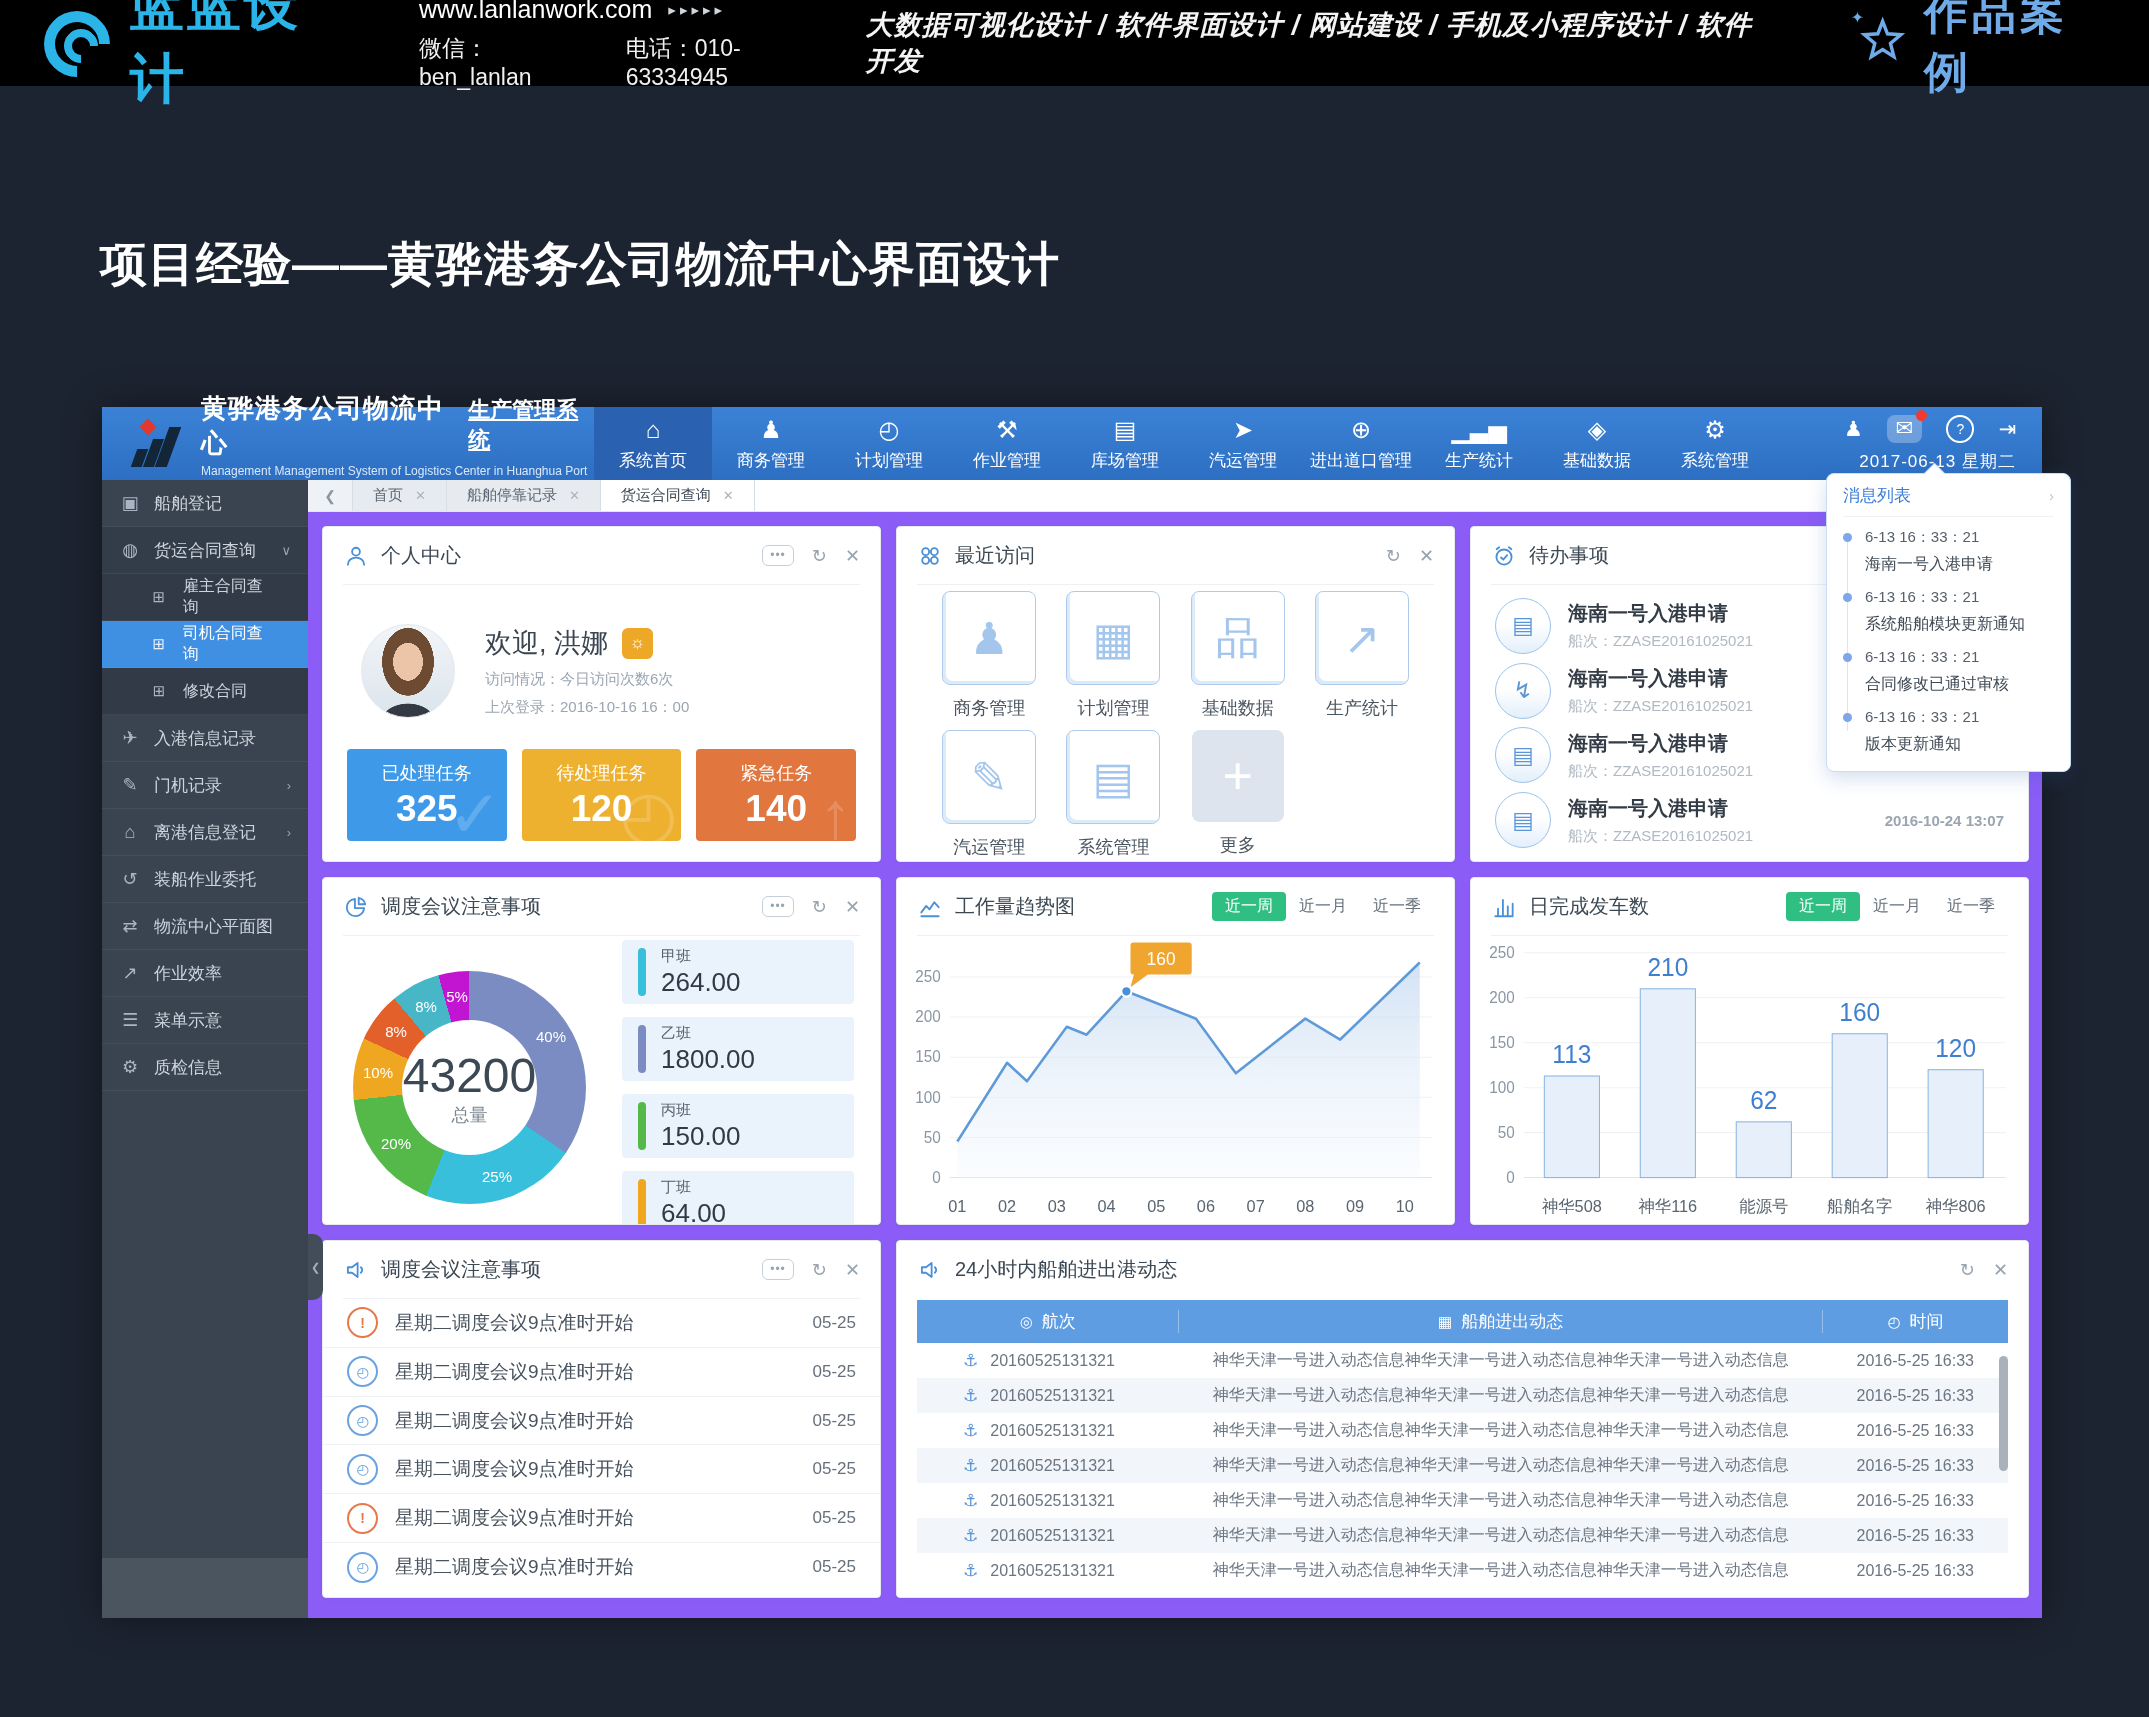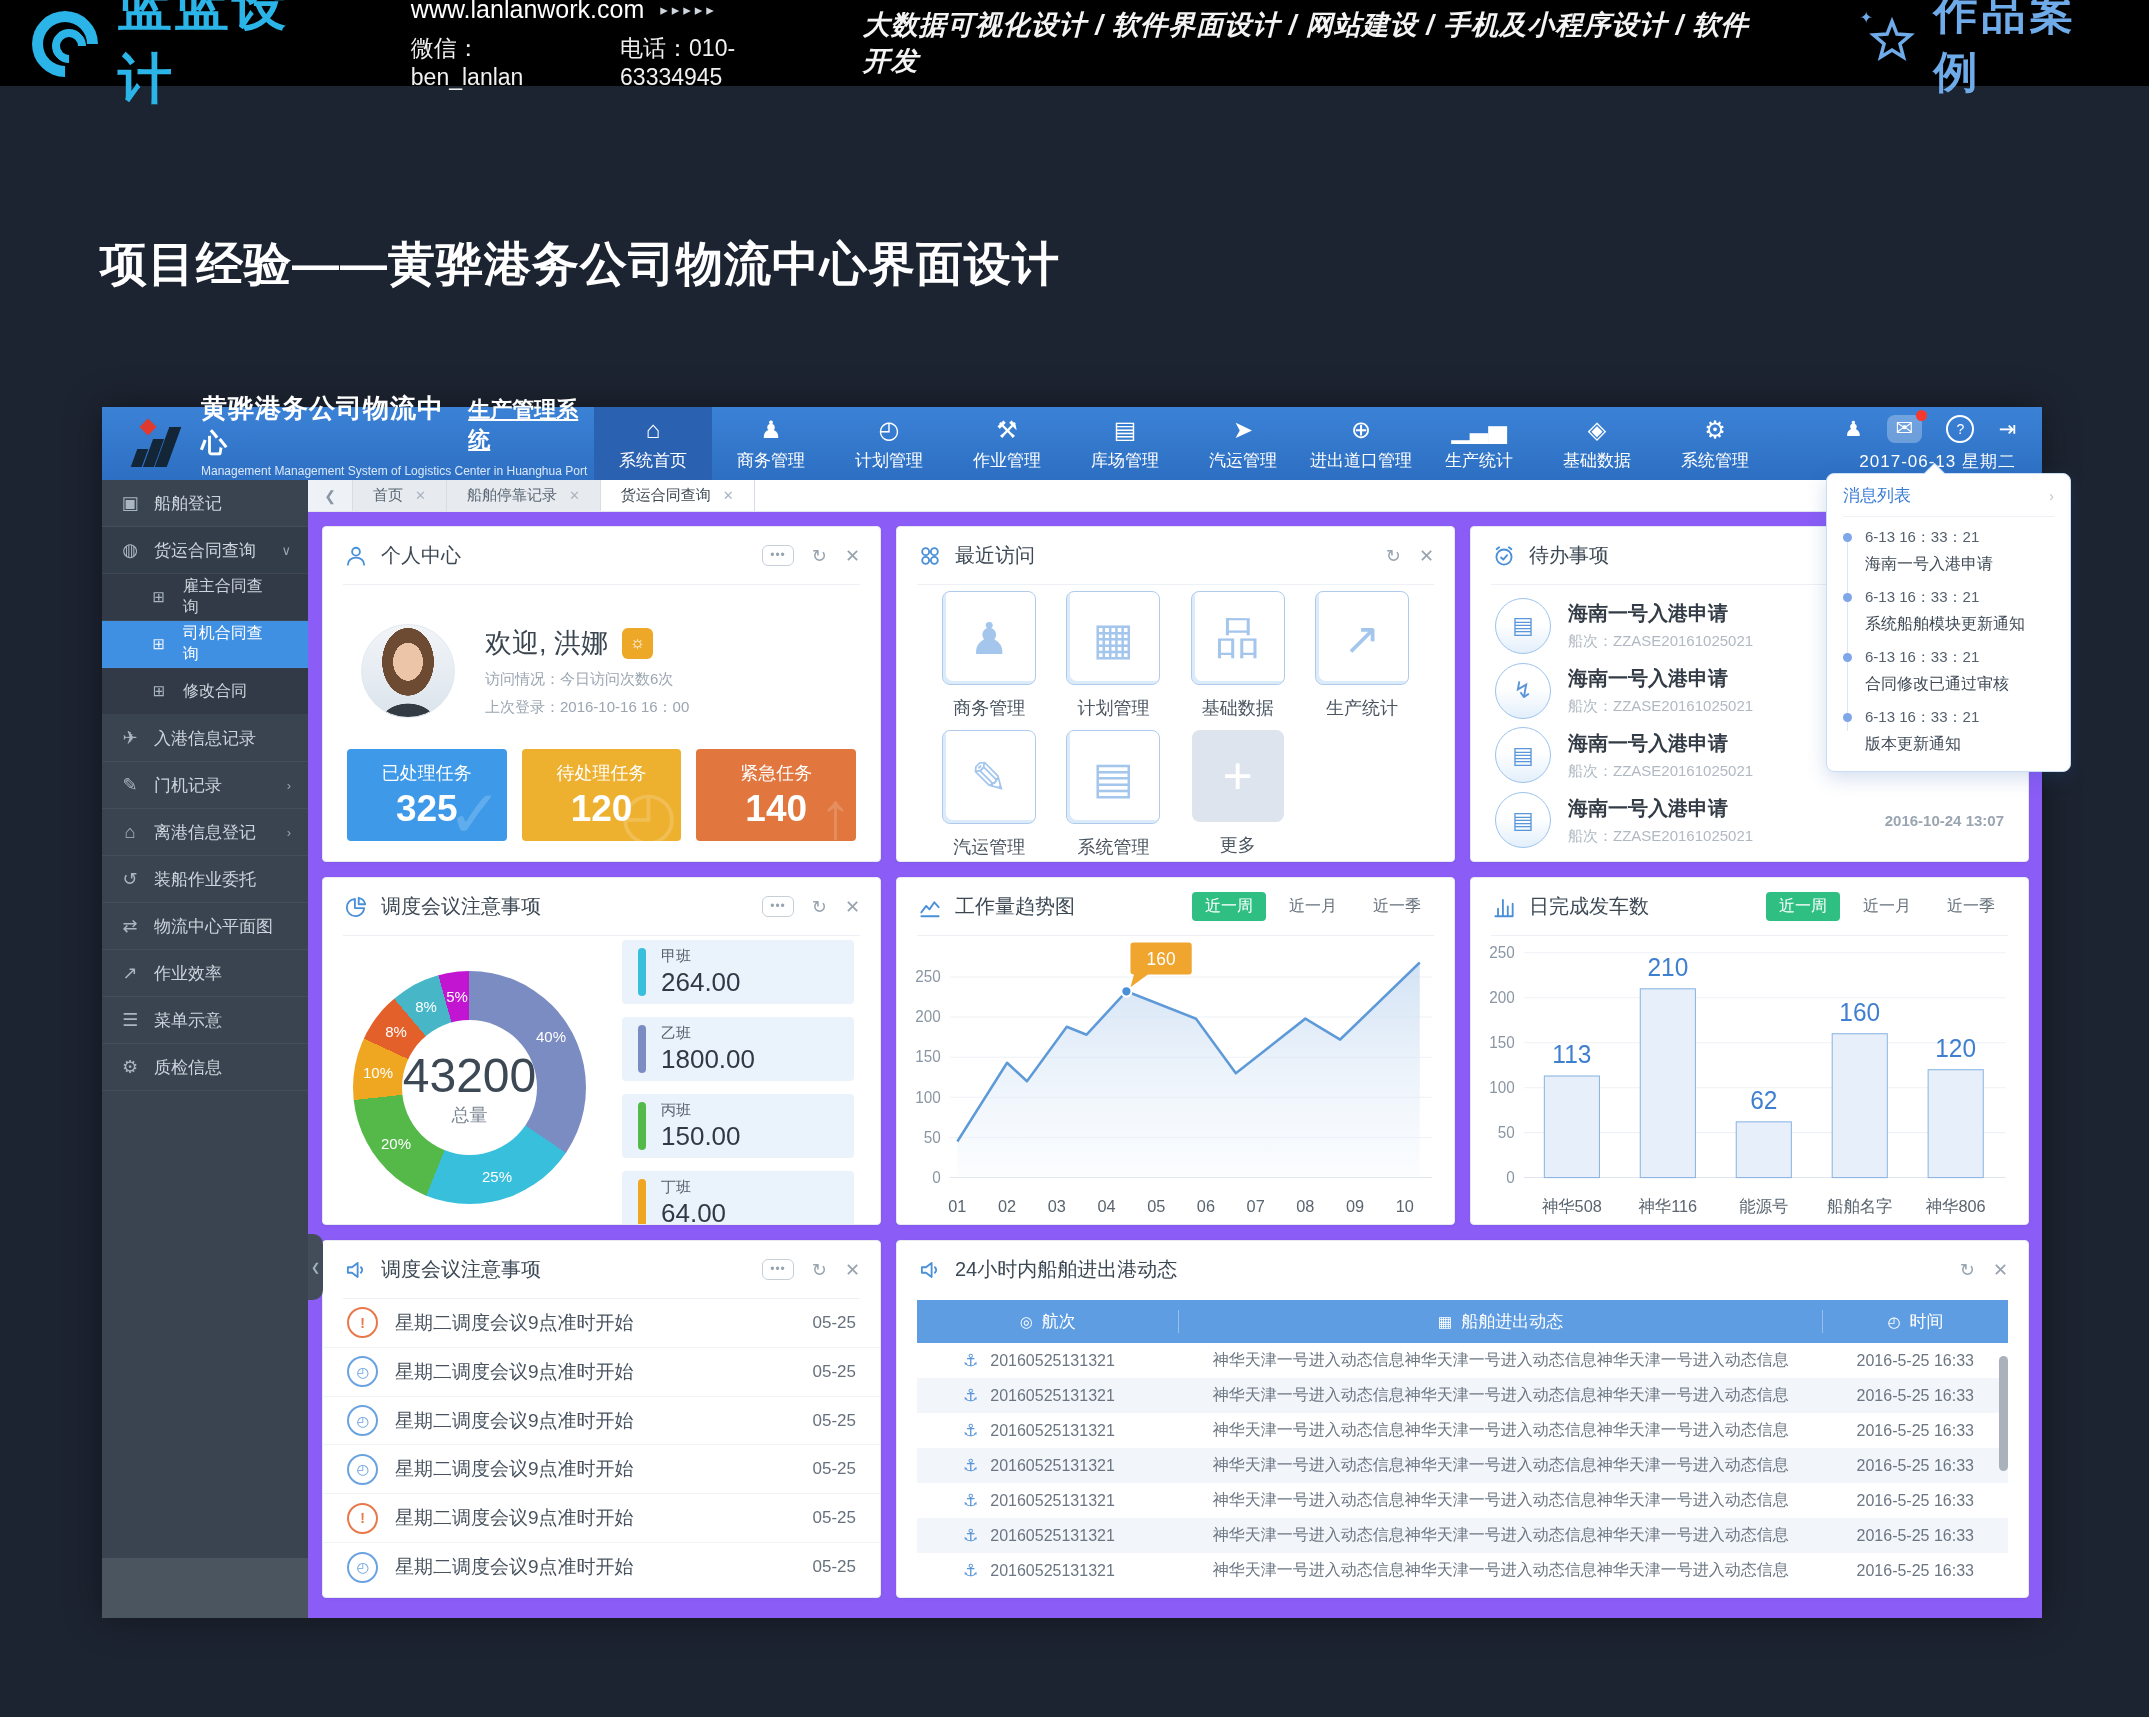--- a/index.html
+++ b/index.html
@@ -3,21 +3,21 @@
 <meta charset="utf-8">
 <style>
   html,body{margin:0;padding:0;}
   body{
     width:2149px;height:1717px;position:relative;overflow:hidden;
     background:#1d2431;
     font-family:"Liberation Sans","DejaVu Sans",sans-serif;
     -webkit-font-smoothing:antialiased;
   }
   
-  .topbar{height:86px;background:#000;display:flex;align-items:center;padding:0 30px;gap:33px;}
+  .topbar{height:86px;background:#000;display:flex;align-items:center;padding:0 42px;gap:33px;}
   .brand{display:flex;align-items:center;gap:16px;}
   .brand-mark{position:relative;width:72px;height:72px;flex:0 0 auto;}
   .brand-mark i{position:absolute;border-radius:50%;border-style:solid;border-color:#2ab4e8;border-right-color:transparent;transform:rotate(45deg);}
   .brand-mark .c1{left:2px;top:4px;width:44px;height:44px;border-width:11px;}
   .brand-mark .c2{left:22px;top:22px;width:18px;height:18px;border-width:8px;}
   .brand-name{color:#2ab4e8;font-size:54px;font-weight:bold;letter-spacing:3px;}
   .contact{margin-left:42px;color:#fff;display:flex;flex-direction:column;gap:9px;}
   .contact .l1{font-size:25px;display:flex;align-items:center;gap:16px;}
   .contact .arrows{font-size:15px;letter-spacing:4px;color:#cfd6dd;}
   .contact .l2{font-size:23px;color:#f0f0f0;display:flex;gap:34px;}
@@ -125,21 +125,21 @@
   .dval{font-size:48px;color:#3c4854;}
   .dlab{font-size:18px;color:#7a8692;}
   .dpct{position:absolute;color:#fff;font-size:15px;transform:translate(-50%,-50%);}
   .dlegend{flex:1;margin-left:36px;display:flex;flex-direction:column;gap:13px;}
   .litem{background:#eaf2fb;border-radius:4px;height:64px;display:flex;align-items:center;gap:15px;padding:0 16px;}
   .lbar{width:8px;height:48px;border-radius:4px;flex:0 0 auto;}
   .ltext{display:flex;flex-direction:column;gap:1px;}
   .llabel{font-size:15px;color:#55606c;}
   .lvalue{font-size:26px;color:#2f3a46;}
   
-  .pills{margin-left:auto;display:flex;align-items:center;gap:10px;}
+  .pills{margin-left:auto;display:flex;align-items:center;}
   .pill{font-size:16px;color:#66717d;padding:4px 13px;border-radius:4px;cursor:pointer;}
   .pill.active{background:#2fbf82;color:#fff;}
   .plot{flex:1;padding:2px 8px 4px;}
   .plot svg{width:100%;height:100%;display:block;}
   
   .mlist{flex:1;display:flex;flex-direction:column;padding:0 0 6px;}
   .mrow{flex:1;display:flex;align-items:center;gap:17px;padding:0 24px;border-bottom:1px solid #f0f3f6;font-size:19px;color:#48535f;cursor:pointer;}
   .mrow:last-child{border-bottom:none;}
   .micon{width:27px;height:27px;border-radius:50%;border:2px solid;display:flex;align-items:center;justify-content:center;font-size:14px;flex:0 0 auto;font-weight:bold;}
   .micon.alert{color:#e8784a;border-color:#e8784a;}

